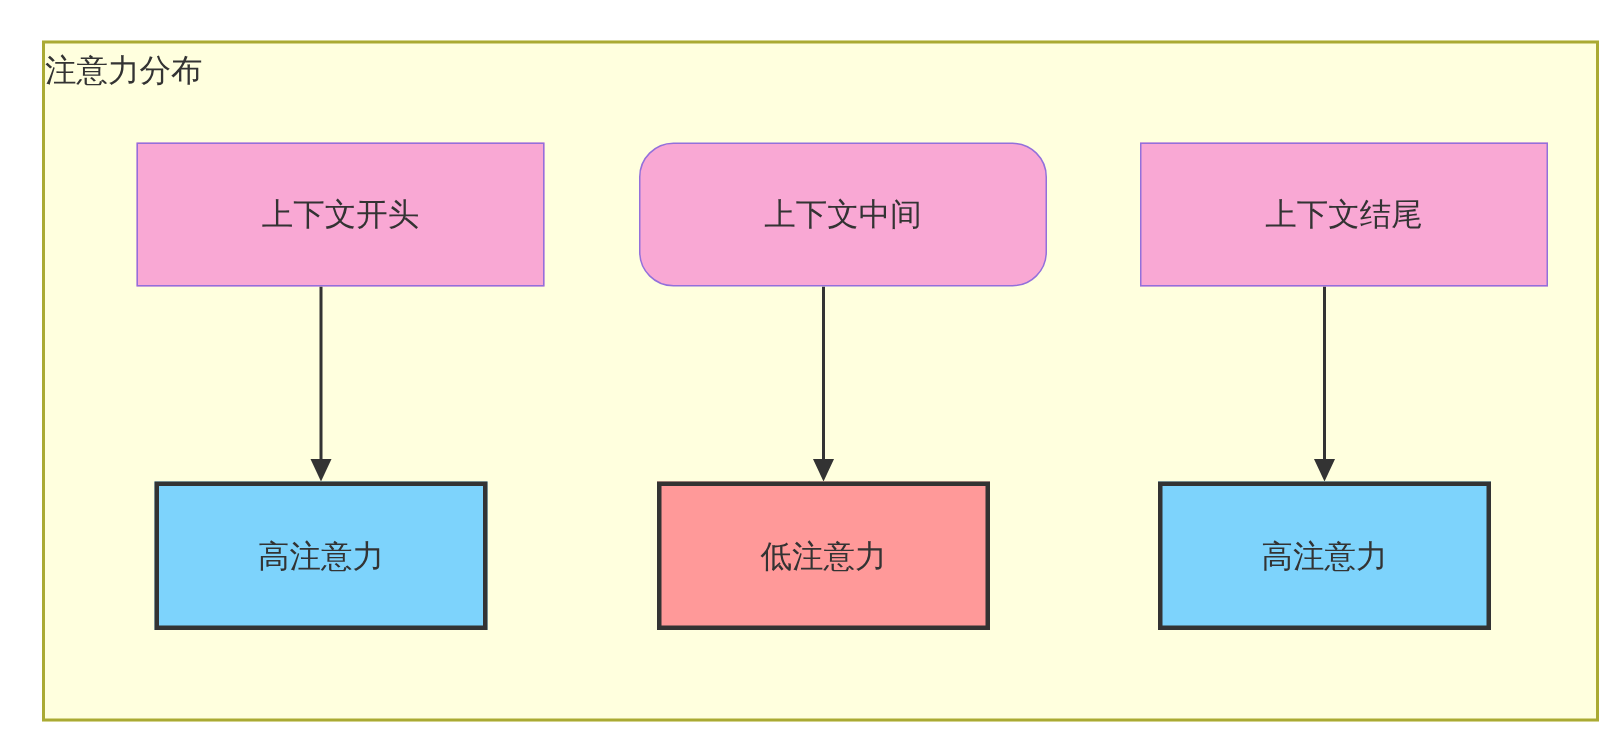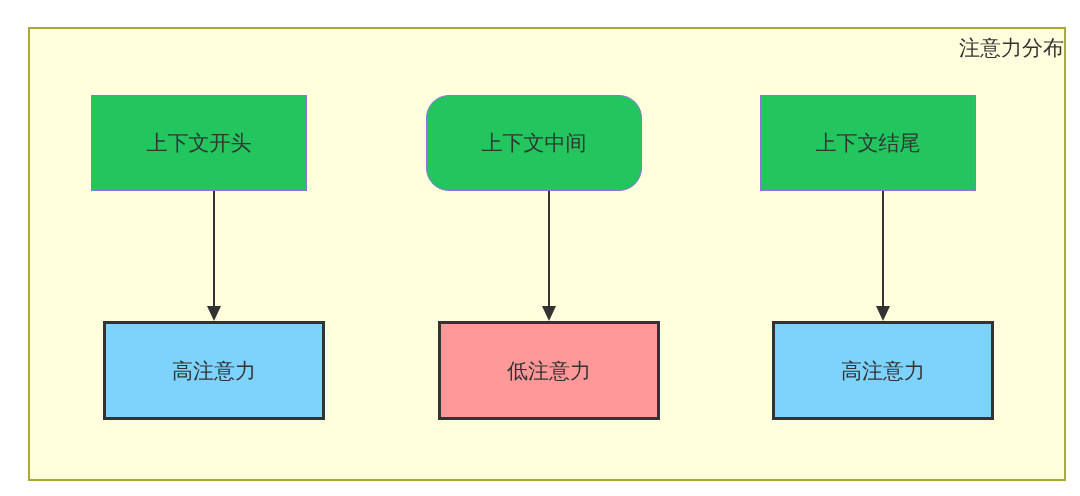--- a/index.html
+++ b/index.html
@@ -23,40 +23,40 @@
     height: 454px;
     background: #FFFFDE;
     border: 2px solid #AAAA33;
     box-sizing: border-box;
   }
   .cluster-title {
     position: absolute;
     left: 0;
     top: 6px;
     width: 100%;
-    text-align: right;
+    text-align: left;
     font-size: 21px;
     color: #333333;
     line-height: 1.2;
   }
   .node {
     position: absolute;
     display: flex;
     align-items: center;
     justify-content: center;
     box-sizing: border-box;
     font-size: 21px;
     color: #333333;
     text-align: center;
   }
   .source-node {
-    width: 216px;
+    width: 272px;
     height: 96px;
     top: 66px;
-    background: #22c55e;
+    background: #f9a8d4;
     border: 1.5px solid #9370DB;
   }
   .result-node {
     width: 222px;
     height: 99px;
     top: 292px;
     border: 3.5px solid #333333;
   }
   .result-high { background: #7dd3fc; }
   .result-low  { background: #FF9999; }

